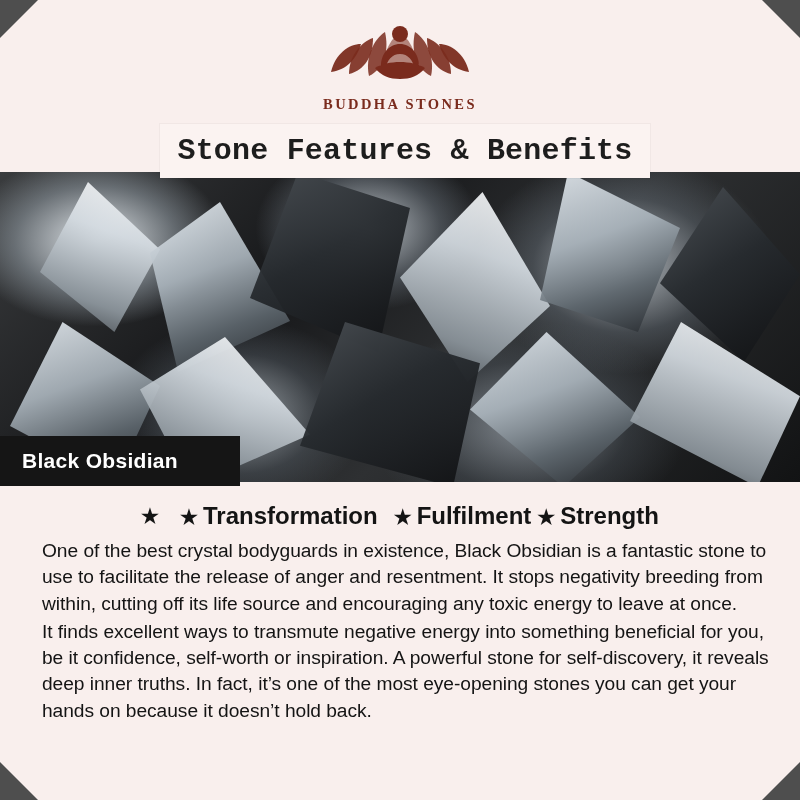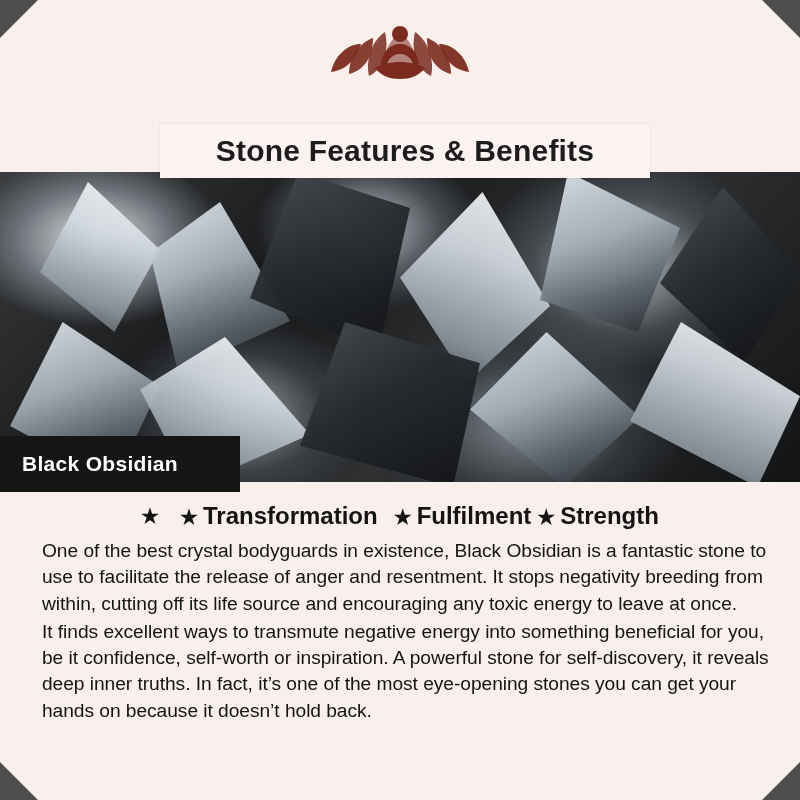--- a/index.html
+++ b/index.html
@@ -84,21 +84,21 @@
     z-index: 5;
     display: flex;
     align-items: center;
     justify-content: center;
   }
   .title-band .title {
     font-size: 30px;
     font-weight: bold;
     color: #1d1d1d;
     letter-spacing: 0.2px;
-    font-family: Liberation Sans, sans-serif;
+    font-family: Liberation Mono, monospace;
     white-space: nowrap;
   }
 
   
   .hero {
     position: absolute;
     top: 172px;
     left: 0;
     width: 800px;
     height: 310px;
@@ -129,21 +129,21 @@
   .shard.bright {
     background: linear-gradient(200deg, #ffffff 0%, #d5dce2 35%, #8c959c 75%, #41464b 100%);
   }
 
   
   .name-bar {
     position: absolute;
     top: 436px;
     left: 0;
     width: 240px;
-    height: 56px;
+    height: 50px;
     background: #151515;
     display: flex;
     align-items: center;
     padding-left: 22px;
     box-sizing: border-box;
     z-index: 5;
   }
   .name-bar .name {
     color: #ffffff;
     font-size: 21px;
@@ -218,20 +218,21 @@
 
         <path d="M70 62 C66 46 72 28 85 18 C98 28 104 46 100 62 Z" opacity="0.55"></path>
       </g>
       <g fill="#7a2b1d">
 
         <circle cx="85" cy="20" r="8"></circle>
         <path d="M85 30 C96 30 104 40 104 52 L100 56 C98 46 93 40 85 40 C77 40 72 46 70 56 L66 52 C66 40 74 30 85 30 Z"></path>
         <path d="M60 54 C66 50 76 48 85 48 C94 48 104 50 110 54 C104 62 95 65 85 65 C75 65 66 62 60 54 Z"></path>
       </g>
     </svg>
+    <span class="logo-text">BUDDHA STONES</span>
   </div>
 
   <div class="title-band">
     <span class="title">Stone Features &amp; Benefits</span>
   </div>
 
   <div class="hero">
     <div class="hero-art">
       <div class="shard bright" style="top:10px;left:40px;width:120px;height:150px;clip-path:polygon(40% 0,100% 45%,62% 100%,0 60%);"></div>
       <div class="shard" style="top:30px;left:150px;width:140px;height:170px;clip-path:polygon(50% 0,100% 70%,20% 100%,0 30%);"></div>

